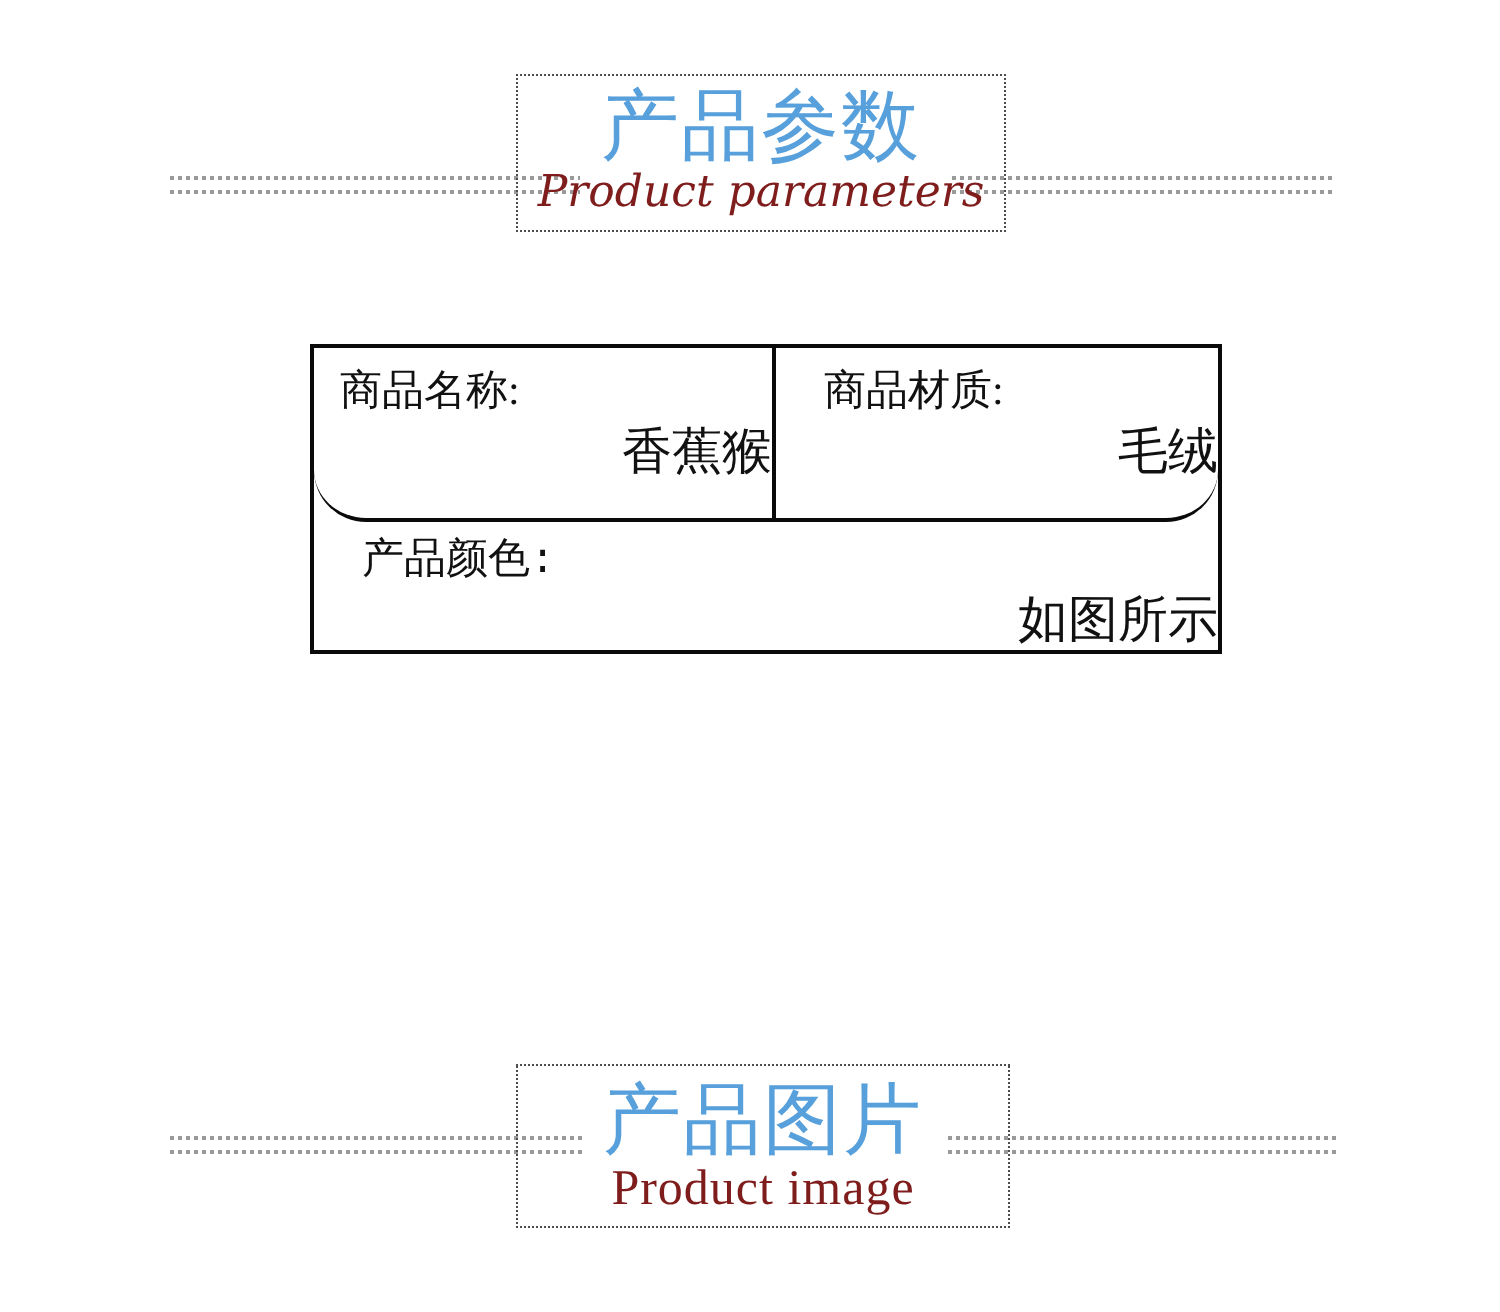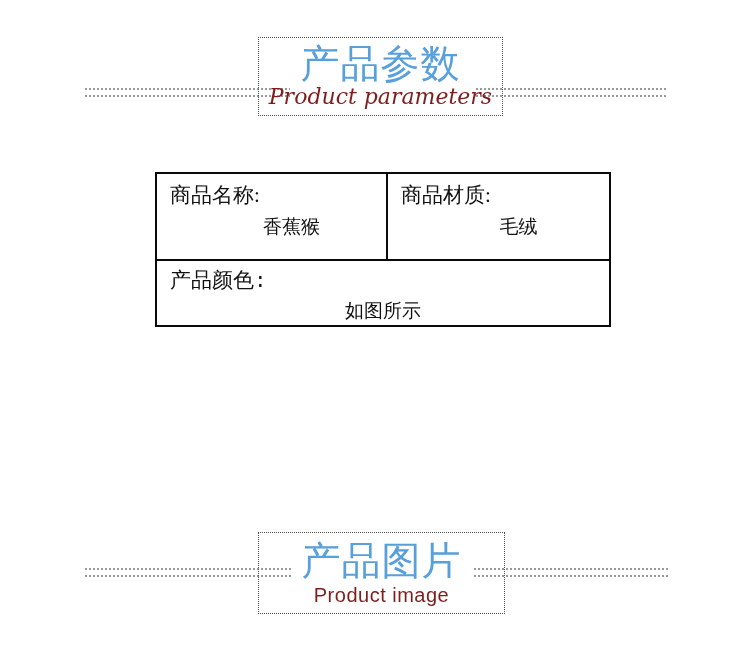--- a/index.html
+++ b/index.html
@@ -20,47 +20,47 @@
   .cn-title{
     font-size:39px;line-height:44px;padding-top:4px;letter-spacing:1px;
     color:#57a0db;font-family:"Liberation Sans","DejaVu Sans",sans-serif;font-weight:500;
   }
   .en-sub{color:#7f1d1d;}
   .en-serif{
     font-family:"DejaVu Serif","Liberation Serif",serif;
     font-style:italic;font-size:22px;line-height:26px;margin-top:-2px;
   }
   .en-mono{
-    font-family:Liberation Sans, sans-serif;
-    font-size:20px;line-height:24px;margin-top:0px;letter-spacing:0.5px;
+    font-family:Liberation Serif, serif;
+    font-size:25px;line-height:24px;margin-top:0px;letter-spacing:0.5px;
   }
   
   .dline{position:absolute;}
   .stripe{
     display:block;height:2px;
     background:repeating-linear-gradient(to right,#9a9a9a 0 2px,transparent 2px 4px);
   }
   .stripe + .stripe{margin-top:5px;}
 
   
   .ptable{
     position:absolute;left:155px;top:172px;width:452px;
     border:2px solid #0a0a0a;
     font-family:"Liberation Serif","DejaVu Serif",serif;color:#111;
   }
-  .trow{display:flex;border-bottom:2px solid #0a0a0a;}
+  .trow{display:flex;border-bottom:2px solid #0a0a0a;border-radius:26px;}
   .trow:last-child{border-bottom:none;font-family:Liberation Mono, monospace;}
   .tcell{width:231px;box-sizing:border-box;border-right:2px solid #0a0a0a;}
-  .tcell:last-child{border-right:none;width:auto;flex:1;}
+  .tcell:last-child{border-right:none;width:auto;flex:1;padding-left:11px;}
   .tcell.full{width:100%;flex:1;border-right:none;}
   .trow.r1{height:85px;}
   .trow.r2{height:86px;}
   .trow.r3{height:64px;}
   .tlabel{font-size:21px;line-height:26px;padding:8px 0 0 13px;}
-  .tvalue{font-size:19px;line-height:26px;text-align:center;margin-top:6px;padding-left:40px;}
+  .tvalue{font-size:25px;line-height:26px;text-align:right;margin-top:6px;padding-left:40px;}
   .tcell.full .tvalue{padding-left:0;margin-top:4px;}
 </style>
 </head>
 <body>
 
 <div class="page">
 
   <div class="sec" style="top:37px;">
     <div class="dline" style="left:85px;top:51px;width:205px;">
       <span class="stripe"></span>

